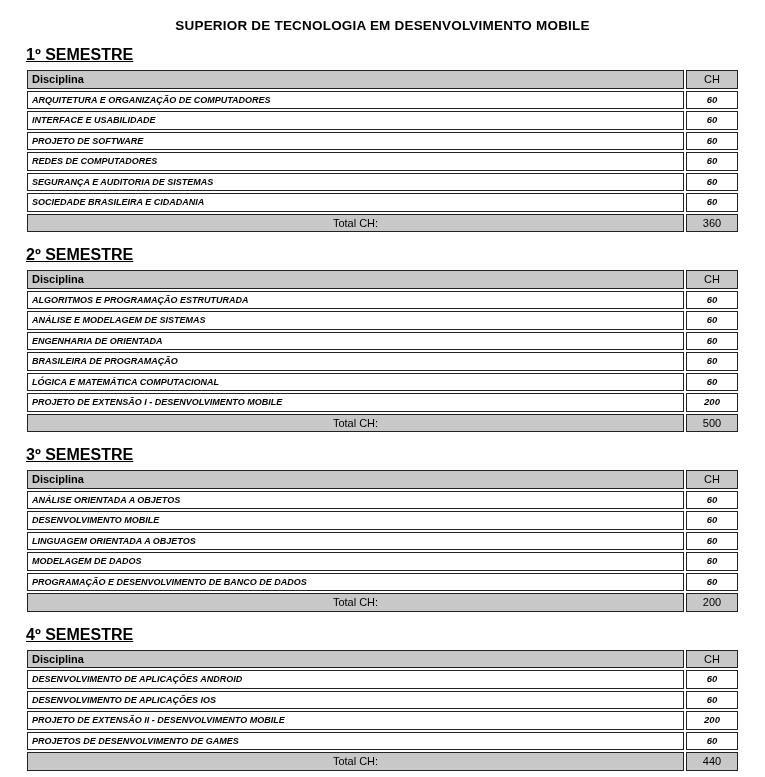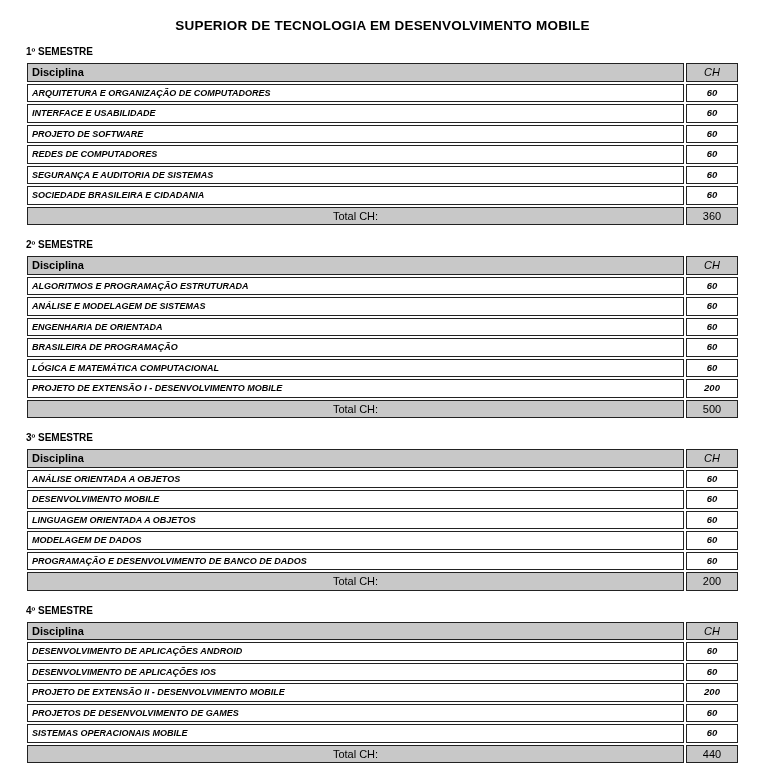--- a/index.html
+++ b/index.html
@@ -21,23 +21,24 @@
     padding: 18px 25px 20px 25px;
   }
   .doc-title {
     text-align: center;
     font-size: 13.5px;
     font-weight: bold;
     letter-spacing: 0.2px;
     margin-bottom: 13px;
   }
   .sem-heading {
-    font-size: 10px;
+    font-size: 16px;
     font-weight: bold;
     margin: 12px 0 4px 1px;
+    text-decoration: underline;
   }
   .semester:first-of-type .sem-heading { margin-top: 0; }
   table.sem-table {
     width: 100%;
     table-layout: fixed;
     border-collapse: separate;
     border-spacing: 2px;
   }
   col.col-ch { width: 52px; }
   table.sem-table th,
@@ -52,21 +53,20 @@
     background: var(--header-bg);
     font-size: 11px;
     font-weight: bold;
     text-align: left;
   }
   th.th-ch {
     background: var(--header-bg);
     font-size: 11px;
     font-weight: normal;
     text-align: center;
-    font-style: italic;
   }
   td.td-disc {
     font-size: 9px;
     font-weight: bold;
     font-style: italic;
     text-align: left;
     background: #ffffff;
   }
   td.td-ch {
     font-size: 9.5px;
@@ -249,24 +249,20 @@
           <td class="td-ch">60</td>
         </tr>
         <tr>
           <td class="td-disc">PROJETO DE EXTENSÃO II - DESENVOLVIMENTO MOBILE</td>
           <td class="td-ch">200</td>
         </tr>
         <tr>
           <td class="td-disc">PROJETOS DE DESENVOLVIMENTO DE GAMES</td>
           <td class="td-ch">60</td>
         </tr>
-        <tr>
-          <td class="td-disc">SISTEMAS OPERACIONAIS MOBILE</td>
-          <td class="td-ch">60</td>
-        </tr>
         <tr class="total-row">
           <td class="td-total-label">Total CH:</td>
           <td class="td-total-value">440</td>
         </tr>
       </tbody>
     </table>
   </section>
 
 </div>
 

